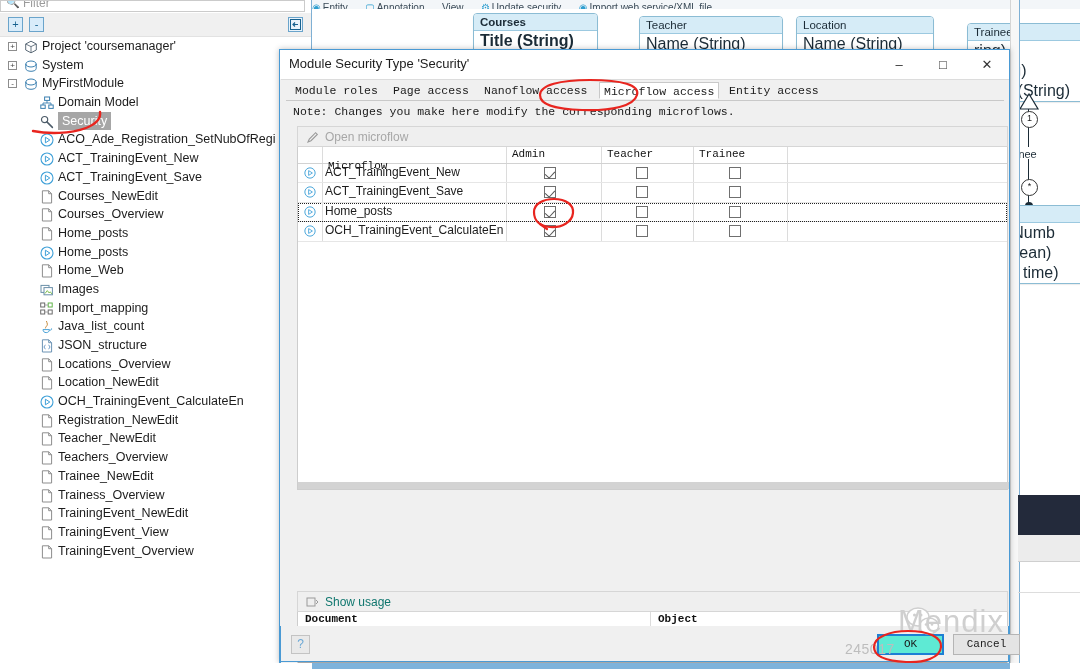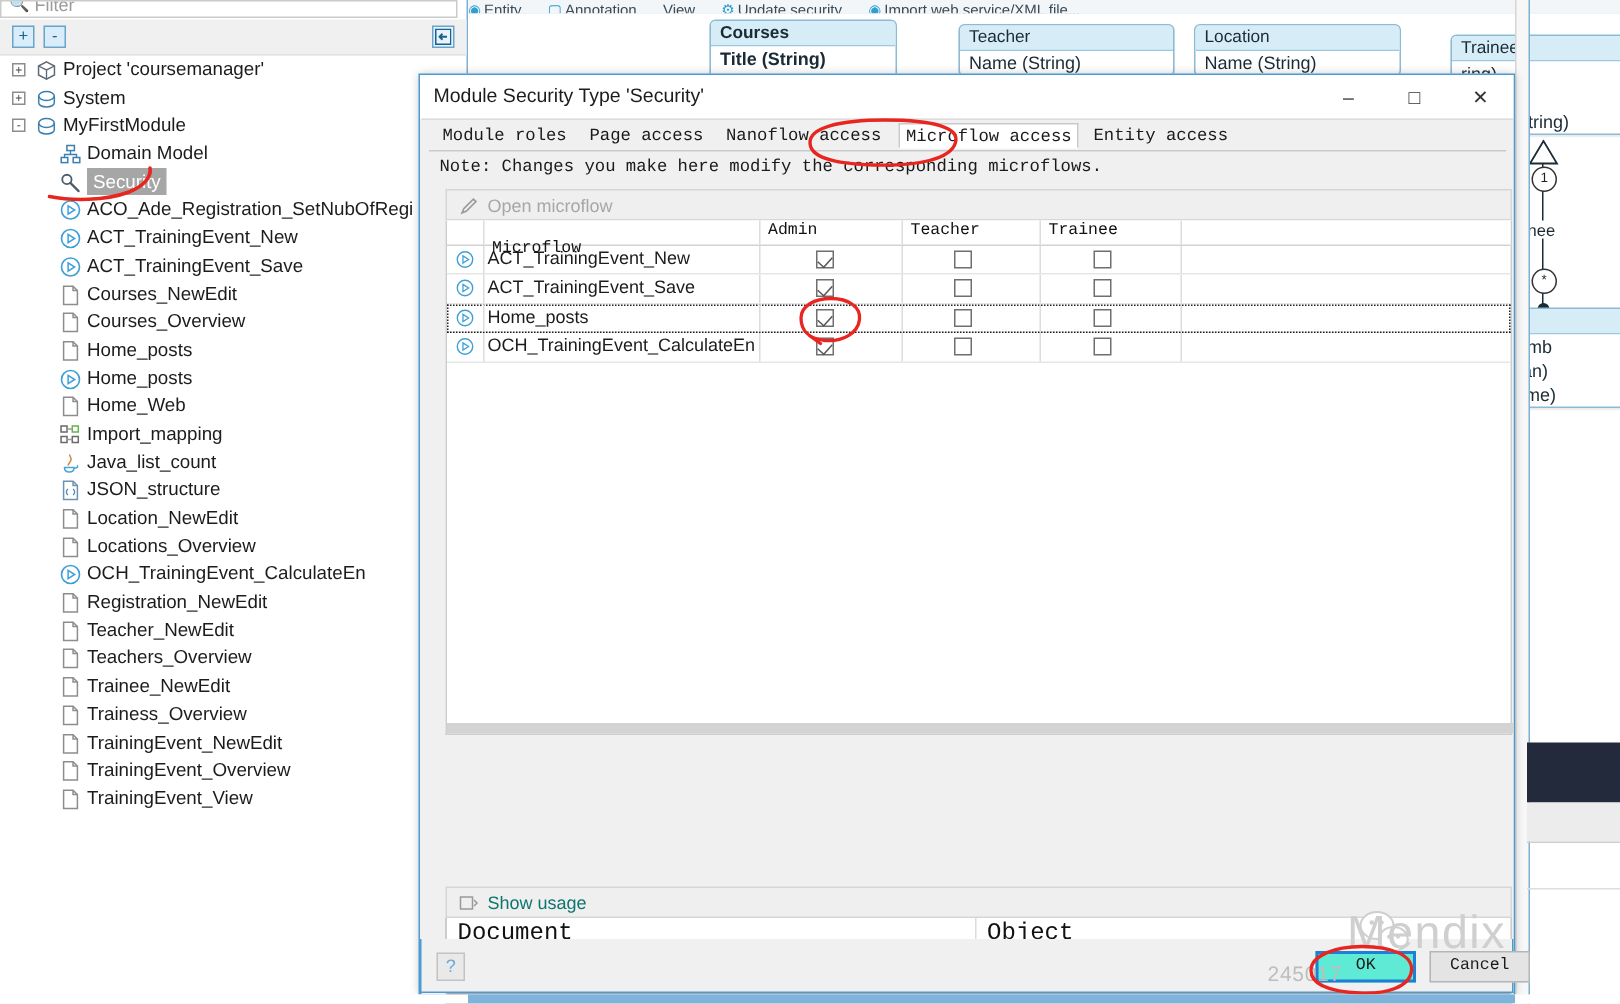--- a/index.html
+++ b/index.html
@@ -33,21 +33,21 @@
   .dm-entity{
     position:absolute;background:#ffffff;border:1px solid #8bbcd4;border-radius:4px;
     box-shadow:0 1px 1px rgba(0,0,0,.08);
   }
   .dm-entity .dm-title{
     background:#d6ecf7;border-bottom:1px solid #9cc9e0;
     font-size:11.5px;color:#1b2b36;padding:2px 6px;border-radius:3px 3px 0 0;
     white-space:nowrap;overflow:hidden;
   }
   .dm-entity .dm-attr{
-    font-size:12px;color:#1b2b36;padding:1px 6px;white-space:nowrap;overflow:hidden;
+    font-size:16px;color:#1b2b36;padding:1px 6px;white-space:nowrap;overflow:hidden;
   }
   .dm-assoc-label{position:absolute;font-size:11px;color:#1b2b36;white-space:nowrap;}
   .dm-line{position:absolute;background:#1b2b36;width:1px;}
   .dm-card{
     position:absolute;width:15px;height:15px;border:1px solid #333;border-radius:50%;
     background:#fff;font-size:9px;line-height:13px;text-align:center;color:#222;
   }
   .dm-arrow{
     position:absolute;width:0;height:0;border-left:7px solid transparent;
     border-right:7px solid transparent;border-bottom:11px solid transparent;
@@ -151,21 +151,21 @@
   #usage-toolbar{
     position:absolute;left:0;top:0;width:711px;height:21px;background:#efefef;
     border:1px solid #d6d6d6;box-sizing:border-box;
   }
   #usage-toolbar .tlabel{position:absolute;left:27px;top:3px;font-size:12px;color:#0f766e;}
   #usage-table{
     position:absolute;left:0;top:21px;width:711px;height:75px;background:#a7a7a7;
     border:1px solid #cdcdcd;border-top:none;box-sizing:border-box;
   }
   #usage-head{height:16px;background:#ffffff;border-bottom:1px solid #d2d2d2;position:relative;}
-  #usage-head .hc{position:absolute;top:1px;font-family:"Liberation Mono",monospace;font-size:16px;color:#111;}
+  #usage-head .hc{position:absolute;top:1px;font-family:"Liberation Mono",monospace;font-size:11px;color:#111;font-weight:bold;}
   #usage-head .vs{position:absolute;left:352px;top:0;width:1px;height:16px;background:#dcdcdc;}
   #footer-bar{
     position:absolute;left:280px;top:626px;width:729px;height:36px;background:#f0f0f0;
     border-left:1px solid #4a9ad4;border-right:1px solid #4a9ad4;border-bottom:1px solid #4a9ad4;
     box-sizing:border-box;
   }
   #help-btn{
     position:absolute;left:10px;top:9px;width:19px;height:19px;background:#e9e9e9;
     border:1px solid #c3c3c3;box-sizing:border-box;color:#6aa8d6;font-size:12px;
     line-height:17px;text-align:center;
@@ -376,20 +376,28 @@
       </div>
       <div class="t-row">
         <svg width="14" height="14" viewBox="0 0 14 14" class="svgico ico" style="position: absolute; left: 40px;">
           <path d="M2.4 0.8 L8.7 0.8 L11.6 3.7 L11.6 13 L2.4 13 Z" fill="#ffffff" stroke="#8d8d8d" stroke-width="1"></path>
           <path d="M8.7 0.8 L8.7 3.7 L11.6 3.7" fill="none" stroke="#8d8d8d" stroke-width="1"></path>
         </svg>
         <span class="lbl" style="left: 58px;">Home_Web</span>
       </div>
       <div class="t-row">
         <svg width="14" height="14" viewBox="0 0 14 14" class="svgico ico" style="position: absolute; left: 40px;">
+          <rect x="1" y="2.4" width="8" height="7" fill="#ffffff" stroke="#6a8fa8" stroke-width="1"></rect>
+          <rect x="4" y="4.6" width="8.4" height="7.2" fill="#ffffff" stroke="#6a8fa8" stroke-width="1"></rect>
+          <path d="M5 10.5 L7.3 7.6 L9.2 10 L10.3 8.8 L11.8 10.9" fill="none" stroke="#7fbf4f" stroke-width="1"></path>
+        </svg>
+        <span class="lbl" style="left: 58px;">Images</span>
+      </div>
+      <div class="t-row">
+        <svg width="14" height="14" viewBox="0 0 14 14" class="svgico ico" style="position: absolute; left: 40px;">
           <rect x="0.7" y="1" width="4" height="4" fill="none" stroke="#6a6a6a" stroke-width="1"></rect>
           <rect x="0.7" y="8" width="4" height="4" fill="none" stroke="#6a6a6a" stroke-width="1"></rect>
           <rect x="8.2" y="1" width="4" height="4" fill="none" stroke="#62b44a" stroke-width="1"></rect>
           <rect x="8.2" y="8" width="4" height="4" fill="none" stroke="#6a6a6a" stroke-width="1"></rect>
           <path d="M4.7 3 L8.2 3 M4.7 10 L8.2 10" stroke="#9a9a9a" stroke-width="0.9"></path>
         </svg>
         <span class="lbl" style="left: 58px;">Import_mapping</span>
       </div>
       <div class="t-row">
         <svg width="14" height="14" viewBox="0 0 14 14" class="svgico ico" style="position: absolute; left: 40px;">
@@ -405,28 +413,28 @@
           <path d="M8.7 0.8 L8.7 3.7 L11.6 3.7" fill="none" stroke="#6c93b4" stroke-width="1"></path>
           <path d="M5.4 6.1 C4.5 6.1 4.5 8 3.9 8 C4.5 8 4.5 9.9 5.4 9.9 M8.6 6.1 C9.5 6.1 9.5 8 10.1 8 C9.5 8 9.5 9.9 8.6 9.9" fill="none" stroke="#4a82b8" stroke-width="0.9"></path>
         </svg>
         <span class="lbl" style="left: 58px;">JSON_structure</span>
       </div>
       <div class="t-row">
         <svg width="14" height="14" viewBox="0 0 14 14" class="svgico ico" style="position: absolute; left: 40px;">
           <path d="M2.4 0.8 L8.7 0.8 L11.6 3.7 L11.6 13 L2.4 13 Z" fill="#ffffff" stroke="#8d8d8d" stroke-width="1"></path>
           <path d="M8.7 0.8 L8.7 3.7 L11.6 3.7" fill="none" stroke="#8d8d8d" stroke-width="1"></path>
         </svg>
+        <span class="lbl" style="left: 58px;">Locations_Overview</span>
+      </div>
+      <div class="t-row">
+        <svg width="14" height="14" viewBox="0 0 14 14" class="svgico ico" style="position: absolute; left: 40px;">
+          <path d="M2.4 0.8 L8.7 0.8 L11.6 3.7 L11.6 13 L2.4 13 Z" fill="#ffffff" stroke="#8d8d8d" stroke-width="1"></path>
+          <path d="M8.7 0.8 L8.7 3.7 L11.6 3.7" fill="none" stroke="#8d8d8d" stroke-width="1"></path>
+        </svg>
         <span class="lbl" style="left: 58px;">Location_NewEdit</span>
-      </div>
-      <div class="t-row">
-        <svg width="14" height="14" viewBox="0 0 14 14" class="svgico ico" style="position: absolute; left: 40px;">
-          <path d="M2.4 0.8 L8.7 0.8 L11.6 3.7 L11.6 13 L2.4 13 Z" fill="#ffffff" stroke="#8d8d8d" stroke-width="1"></path>
-          <path d="M8.7 0.8 L8.7 3.7 L11.6 3.7" fill="none" stroke="#8d8d8d" stroke-width="1"></path>
-        </svg>
-        <span class="lbl" style="left: 58px;">Locations_Overview</span>
       </div>
       <div class="t-row">
         <svg width="14" height="14" viewBox="0 0 14 14" class="svgico ico" style="position: absolute; left: 40px;">
           <circle cx="7" cy="7" r="6" fill="#ffffff" stroke="#3fa0d8" stroke-width="1.1"></circle>
           <path d="M5.4 4.2 L9.8 7 L5.4 9.8 Z" fill="none" stroke="#3fa0d8" stroke-width="1"></path>
         </svg>
         <span class="lbl" style="left: 58px;">OCH_TrainingEvent_CalculateEn</span>
       </div>
       <div class="t-row">
         <svg width="14" height="14" viewBox="0 0 14 14" class="svgico ico" style="position: absolute; left: 40px;">
@@ -468,28 +476,28 @@
           <path d="M2.4 0.8 L8.7 0.8 L11.6 3.7 L11.6 13 L2.4 13 Z" fill="#ffffff" stroke="#8d8d8d" stroke-width="1"></path>
           <path d="M8.7 0.8 L8.7 3.7 L11.6 3.7" fill="none" stroke="#8d8d8d" stroke-width="1"></path>
         </svg>
         <span class="lbl" style="left: 58px;">TrainingEvent_NewEdit</span>
       </div>
       <div class="t-row">
         <svg width="14" height="14" viewBox="0 0 14 14" class="svgico ico" style="position: absolute; left: 40px;">
           <path d="M2.4 0.8 L8.7 0.8 L11.6 3.7 L11.6 13 L2.4 13 Z" fill="#ffffff" stroke="#8d8d8d" stroke-width="1"></path>
           <path d="M8.7 0.8 L8.7 3.7 L11.6 3.7" fill="none" stroke="#8d8d8d" stroke-width="1"></path>
         </svg>
+        <span class="lbl" style="left: 58px;">TrainingEvent_View</span>
+      </div>
+      <div class="t-row">
+        <svg width="14" height="14" viewBox="0 0 14 14" class="svgico ico" style="position: absolute; left: 40px;">
+          <path d="M2.4 0.8 L8.7 0.8 L11.6 3.7 L11.6 13 L2.4 13 Z" fill="#ffffff" stroke="#8d8d8d" stroke-width="1"></path>
+          <path d="M8.7 0.8 L8.7 3.7 L11.6 3.7" fill="none" stroke="#8d8d8d" stroke-width="1"></path>
+        </svg>
         <span class="lbl" style="left: 58px;">TrainingEvent_Overview</span>
-      </div>
-      <div class="t-row">
-        <svg width="14" height="14" viewBox="0 0 14 14" class="svgico ico" style="position: absolute; left: 40px;">
-          <path d="M2.4 0.8 L8.7 0.8 L11.6 3.7 L11.6 13 L2.4 13 Z" fill="#ffffff" stroke="#8d8d8d" stroke-width="1"></path>
-          <path d="M8.7 0.8 L8.7 3.7 L11.6 3.7" fill="none" stroke="#8d8d8d" stroke-width="1"></path>
-        </svg>
-        <span class="lbl" style="left: 58px;">TrainingEvent_View</span>
       </div>
     </div>
 </div>
 
 <div id="dialog">
 
   <div id="dlg-titlebar">
     <div id="dlg-title">Module Security Type 'Security'</div>
     <div class="wbtn" style="left:597px;">
       <span class="g">–</span>

